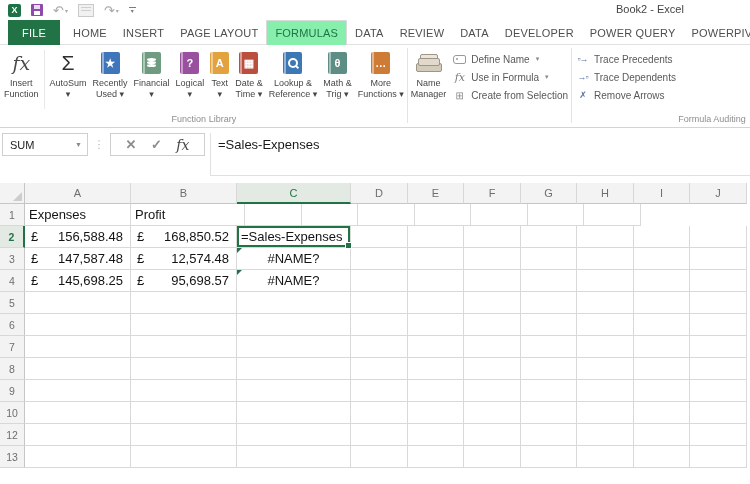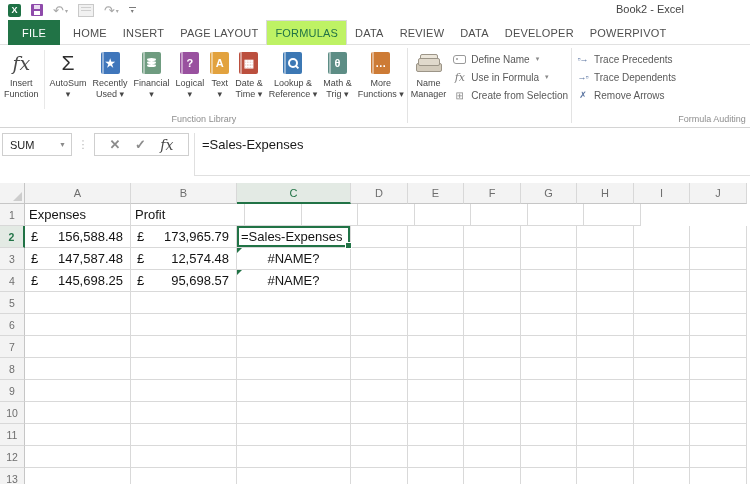--- a/index.html
+++ b/index.html
@@ -23,21 +23,21 @@
   .qmore .bar{width:7px;border-top:1px solid #7b7b7b;margin-bottom:1px;}
   .qmore .chev{color:#7b7b7b;font-size:6px;line-height:5px;}
   .title-text{position:absolute;left:616px;top:3px;font-size:11px;color:#444;}
 
   
   .tabbar{height:25px;display:flex;align-items:stretch;position:relative;}
   .tabbar::after{content:'';position:absolute;left:0;right:0;bottom:0;height:1px;background:#e1e1e1;}
   .tab{display:flex;align-items:center;padding:0 8px;font-size:11px;color:#4e4e4e;letter-spacing:.2px;
        white-space:nowrap;position:relative;z-index:1;}
   .tab.file{background:#217346;color:#fff;padding:0 14px;margin-left:8px;margin-right:5px;}
-  .tab.active{background:#bef264;border:1px solid #dadada;border-bottom:none;color:#217346;z-index:2;}
+  .tab.active{background:#86efac;border:1px solid #dadada;border-bottom:none;color:#217346;z-index:2;}
 
   
   .ribbon{height:82px;border-bottom:1px solid #d4d4d4;display:flex;background:#fff;overflow:hidden;padding-left:1px;}
   .rgroup{display:flex;flex-direction:column;height:100%;flex-shrink:0;}
   .rcontent{flex:1;display:flex;align-items:flex-start;padding-top:3px;}
   .rlabel{height:14px;line-height:13px;text-align:center;font-size:9px;color:#8e8e8e;white-space:nowrap;}
   .gsep{width:1px;background:#e3e3e3;margin:3px 0 4px;flex-shrink:0;}
   .vsep{width:1px;background:#e8e8e8;align-self:stretch;margin:2px 2px 4px;}
 
   .bigbtn{display:flex;flex-direction:column;align-items:center;padding:1px 3px;cursor:default;}
@@ -64,21 +64,21 @@
   .sicon{width:15px;display:flex;justify-content:center;align-items:center;color:#8a8a8a;font-size:10px;flex-shrink:0;}
   .tagicon{width:11px;height:7px;border:1px solid #9a9a9a;border-radius:3px 2px 2px 3px;position:relative;display:inline-block;}
   .tagicon::before{content:'';position:absolute;left:2px;top:2px;width:2px;height:2px;border-radius:50%;background:#9a9a9a;}
   .fx-small{font-family:"DejaVu Serif",serif;font-style:italic;font-size:11px;color:#7a7a7a;}
   .gridglyph{font-size:10px;color:#8a8a8a;}
   .aud .sicon{color:#5a74a0;font-size:9px;letter-spacing:-1px;}
   .drop{font-size:7px;color:#8a8a8a;margin-left:2px;}
 
   
   .fbar{height:49px;display:flex;align-items:flex-start;padding:5px 0 0 2px;box-sizing:border-box;}
-  .namebox{width:70px;height:23px;border:1px solid #cfcfcf;display:flex;align-items:center;font-size:11px;
+  .namebox{width:86px;height:23px;border:1px solid #cfcfcf;display:flex;align-items:center;font-size:11px;
            color:#222;padding-left:7px;box-sizing:border-box;background:#fff;}
   .nb-arrow{margin-left:auto;padding-right:5px;color:#8a8a8a;font-size:7px;}
   .fdots{width:22px;text-align:center;color:#b8b8b8;font-size:11px;line-height:23px;}
   .fbtns{width:95px;height:23px;border:1px solid #cfcfcf;display:flex;align-items:center;
          justify-content:space-evenly;box-sizing:border-box;}
   .fx-cancel,.fx-enter{color:#8c8c8c;font-size:13px;font-weight:bold;}
   .fx-insert{font-family:"DejaVu Serif",serif;font-style:italic;font-size:14px;color:#474747;}
   .finput{flex:1;height:43px;border-left:1px solid #e0e0e0;border-bottom:1px solid #e0e0e0;margin-left:5px;
           padding:4px 0 0 7px;font-size:13px;color:#1a1a1a;box-sizing:border-box;}
   .gap{height:6px;}
@@ -141,20 +141,21 @@
 <div class="tabbar">
     <div class="tab file">FILE</div>
     <div class="tab">HOME</div>
     <div class="tab">INSERT</div>
     <div class="tab">PAGE LAYOUT</div>
     <div class="tab active">FORMULAS</div>
     <div class="tab">DATA</div>
     <div class="tab">REVIEW</div>
     <div class="tab">DATA</div>
     <div class="tab">DEVELOPER</div>
+    <div class="tab">POWER QUERY</div>
     <div class="tab">POWERPIVOT</div>
   </div>
 
 <div class="ribbon">
 
   <div class="rgroup">
     <div class="rcontent">
       <div class="bigbtn">
         <div class="bicon">
             <span class="fx-big">fx</span>
@@ -339,21 +340,21 @@
         <div class="cell" style="width: 57px;"></div>
       </div>
       <div class="grow">
         <div class="rh sel">2</div>
         <div class="cell cur" style="width: 106px;">
           <div style="display: inline;">£</div>
           <div style="display: inline;">156,588.48</div>
         </div>
         <div class="cell cur" style="width: 106px;">
           <div style="display: inline;">£</div>
-          <div style="display: inline;">173,965.79</div>
+          <div style="display: inline;">168,850.52</div>
         </div>
         <div class="cell edit" style="width: 114px;">=Sales-Expenses</div>
         <div class="cell" style="width: 57px;"></div>
         <div class="cell" style="width: 56px;"></div>
         <div class="cell" style="width: 57px;"></div>
         <div class="cell" style="width: 56px;"></div>
         <div class="cell" style="width: 57px;"></div>
         <div class="cell" style="width: 56px;"></div>
         <div class="cell" style="width: 57px;"></div>
       </div>
@@ -467,33 +468,20 @@
         <div class="cell" style="width: 114px;"></div>
         <div class="cell" style="width: 57px;"></div>
         <div class="cell" style="width: 56px;"></div>
         <div class="cell" style="width: 57px;"></div>
         <div class="cell" style="width: 56px;"></div>
         <div class="cell" style="width: 57px;"></div>
         <div class="cell" style="width: 56px;"></div>
         <div class="cell" style="width: 57px;"></div>
       </div>
       <div class="grow">
-        <div class="rh">11</div>
-        <div class="cell" style="width: 106px;"></div>
-        <div class="cell" style="width: 106px;"></div>
-        <div class="cell" style="width: 114px;"></div>
-        <div class="cell" style="width: 57px;"></div>
-        <div class="cell" style="width: 56px;"></div>
-        <div class="cell" style="width: 57px;"></div>
-        <div class="cell" style="width: 56px;"></div>
-        <div class="cell" style="width: 57px;"></div>
-        <div class="cell" style="width: 56px;"></div>
-        <div class="cell" style="width: 57px;"></div>
-      </div>
-      <div class="grow">
         <div class="rh">12</div>
         <div class="cell" style="width: 106px;"></div>
         <div class="cell" style="width: 106px;"></div>
         <div class="cell" style="width: 114px;"></div>
         <div class="cell" style="width: 57px;"></div>
         <div class="cell" style="width: 56px;"></div>
         <div class="cell" style="width: 57px;"></div>
         <div class="cell" style="width: 56px;"></div>
         <div class="cell" style="width: 57px;"></div>
         <div class="cell" style="width: 56px;"></div>

